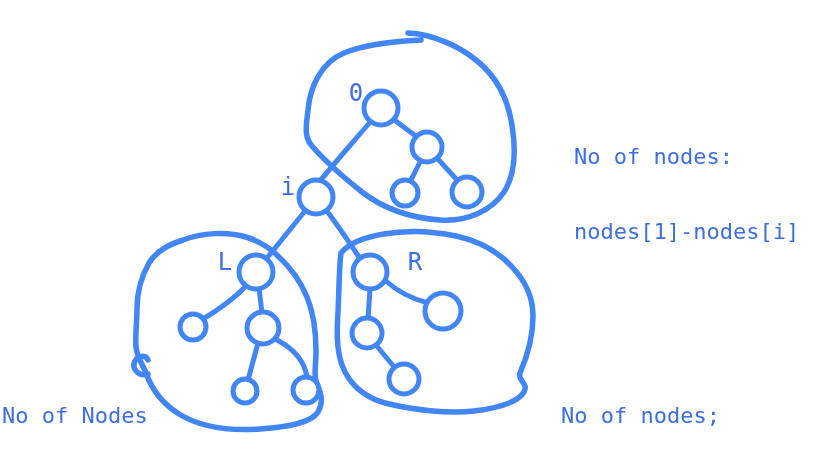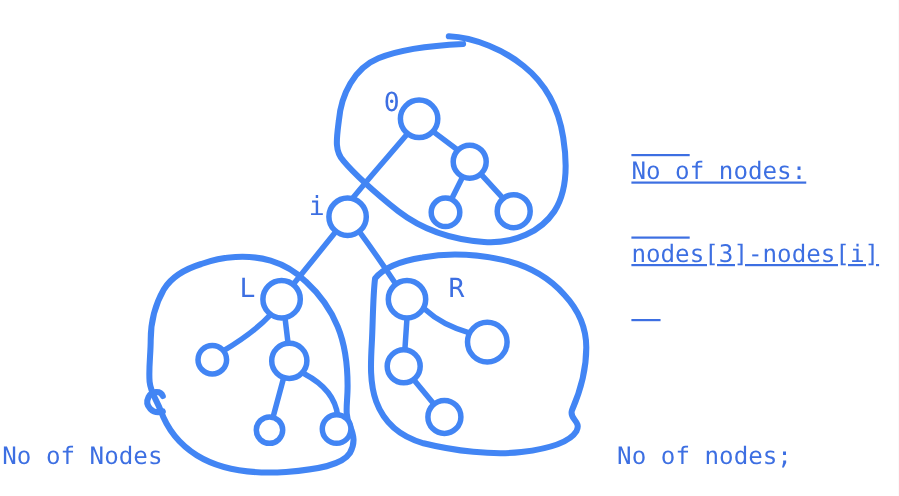--- a/index.html
+++ b/index.html
@@ -7,41 +7,41 @@
   body { font-family:"DejaVu Sans Mono","Liberation Mono",monospace; background:#e8e8e8; }
   .canvas {
     position:relative; width:817px; height:451px;
     background:var(--bg); overflow:hidden;
   }
   .annotation {
     position:absolute; color:var(--text);
     font-size:22px; line-height:25px; white-space:pre; z-index:1;
   }
   .annotation span { display:block; }
-  .annotation.top-right   { left:574px; top:94px;text-decoration:underline;  }
+  .annotation.top-right   { left:574px; top:94px;  }
   .annotation.bottom-left { left:2px;   top:353px; }
   .annotation.bottom-right{ left:561px; top:353px; }
   svg.sketch { position:absolute; left:0; top:0; z-index:2; }
   svg.sketch path { fill:none; stroke:var(--ink); stroke-linecap:round; stroke-linejoin:round; }
   svg.sketch .blob { stroke-width:5.5; }
   svg.sketch .edge { stroke-width:5; }
   svg.sketch circle { fill:#ffffff; stroke:var(--ink); stroke-width:5; }
   svg.sketch text {
     fill:var(--text); font-family:"DejaVu Sans Mono","Liberation Mono",monospace;
     font-size:24px; text-anchor:middle;
   }
 </style>
 </head>
 <body>
 
 <div class="canvas">
 
   <div class="annotation top-right">
     <span>No of nodes:</span>
-    <span>nodes[3]-nodes[i]</span>
+    <span>nodes[1]-nodes[i]</span>
   </div>
 
   <div class="annotation bottom-left">
     <span>No of Nodes</span>
     
   </div>
 
   <div class="annotation bottom-right">
     <span>No of nodes;</span>
     

